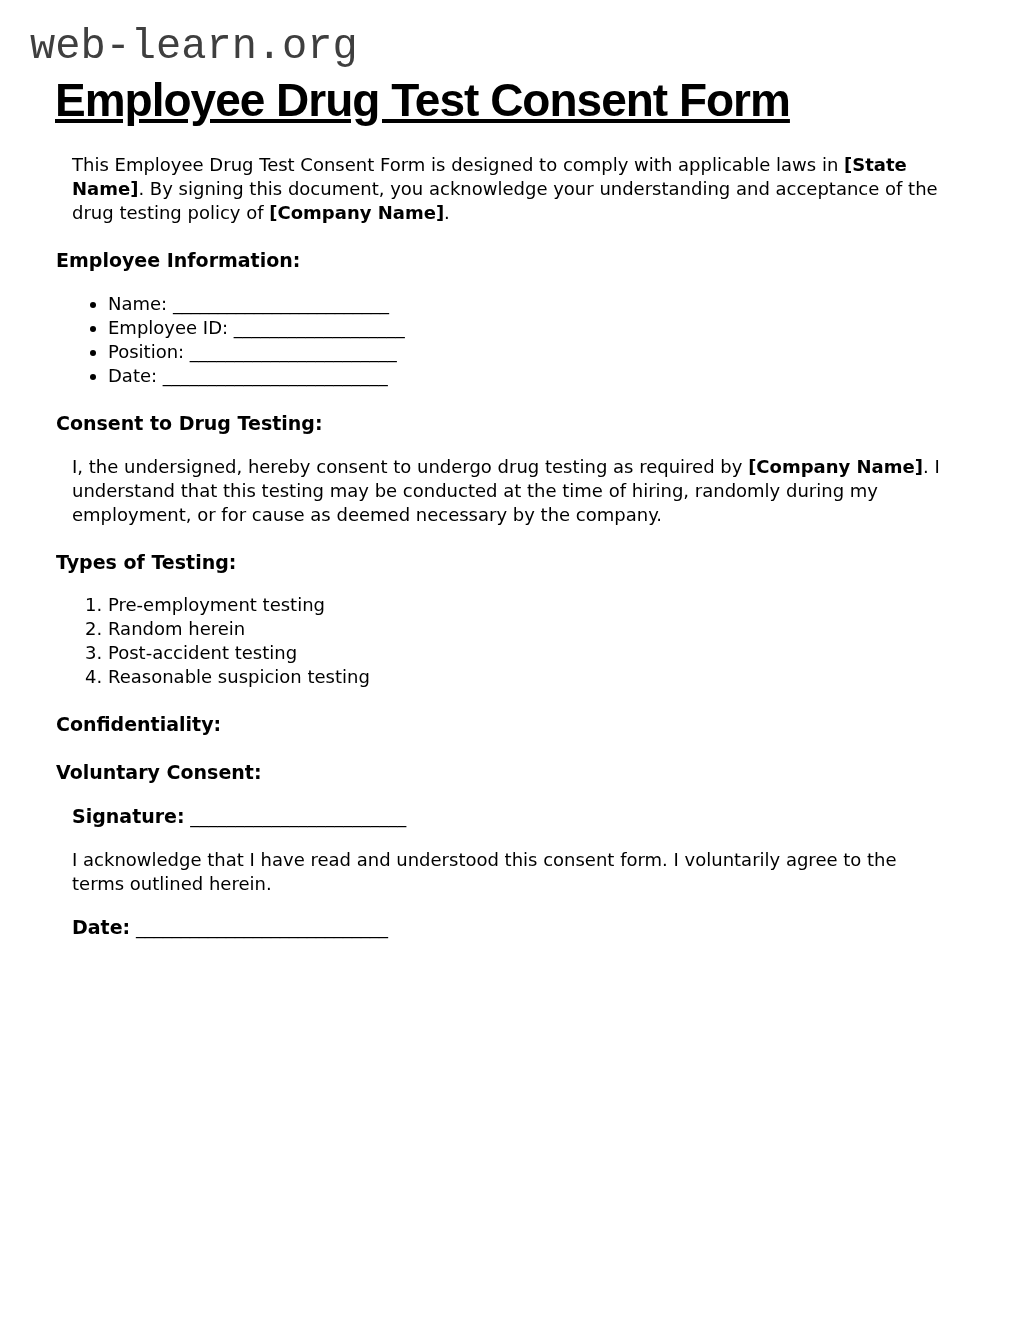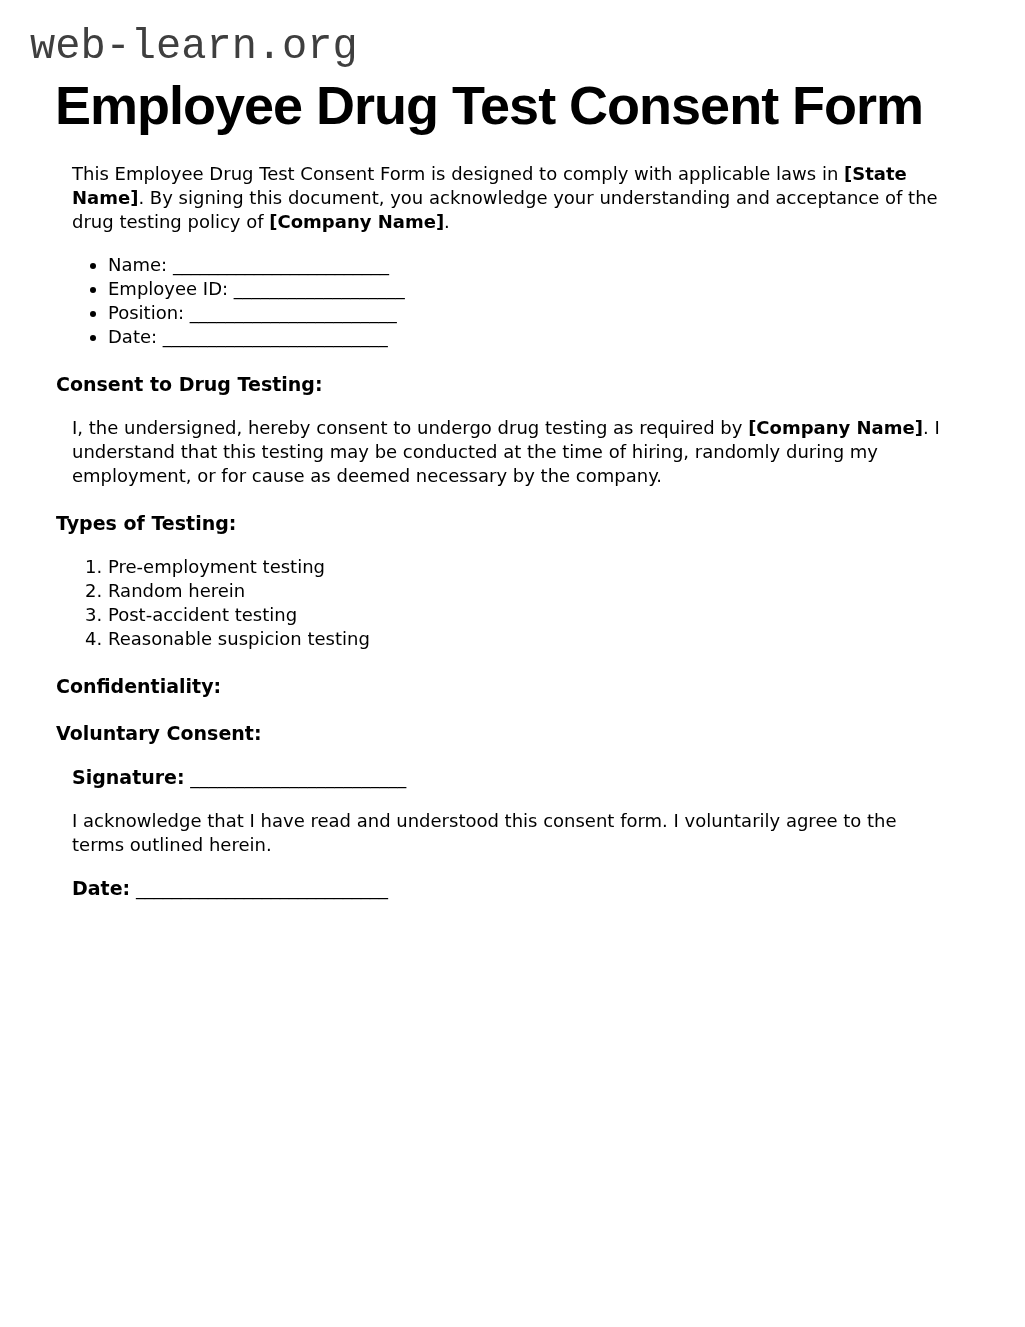--- a/index.html
+++ b/index.html
@@ -19,25 +19,26 @@
   .logo {
     font-family: "Liberation Mono", monospace;
     font-size: 42px;
     line-height: 1.2;
     color: #3f3f3f;
     letter-spacing: 0px;
   }
   h1.title {
     font-family: "Liberation Sans", sans-serif;
     font-weight: 700;
-    font-size: 54px;
+    font-size: 46px;
     line-height: 1.15;
     letter-spacing: -1px;
     color: #000;
     margin: 2px 0 26px 25px;
+    text-decoration: underline;
   }
   .content {
     margin-left: 26px;
     max-width: 900px;
   }
   .content p { margin: 19px 16px; }
   .content h2 {
     font-family: "DejaVu Sans", sans-serif;
     font-size: 19px;
     font-weight: 700;
@@ -59,20 +60,21 @@
 <div class="page">
 
   <div class="logo">web-learn.org</div>
 
   <h1 class="title">Employee Drug Test Consent Form</h1>
 
   <div class="content">
 
     <p><span>This Employee Drug Test Consent Form is designed to comply with applicable laws in </span><span class="bold">[State Name]</span><span>. By signing this document, you acknowledge your understanding and acceptance of the drug testing policy of </span><span class="bold">[Company Name]</span><span>.</span></p>
 
+    <h2>Employee Information:</h2>
 
     <ul>
       <li>Name: ________________________</li>
       <li>Employee ID: ___________________</li>
       <li>Position: _______________________</li>
       <li>Date: _________________________</li>
     </ul>
 
     <h2>Consent to Drug Testing:</h2>
 

